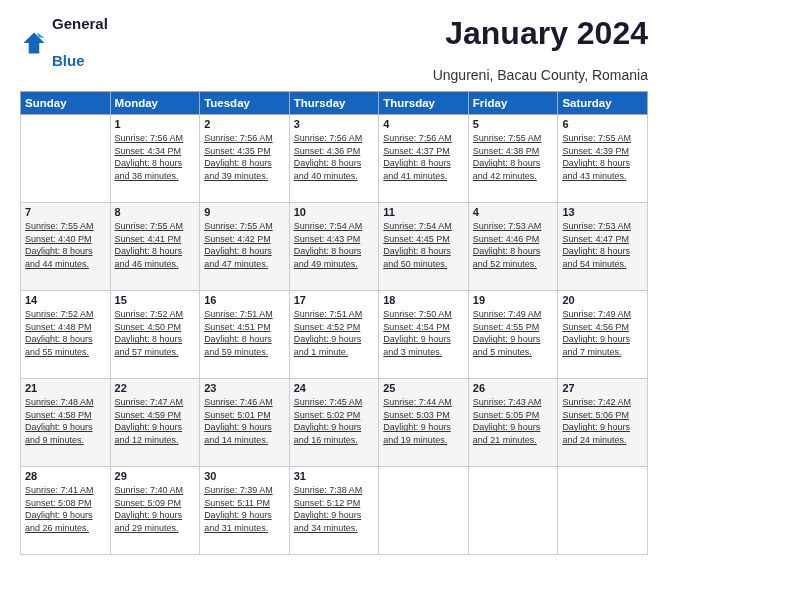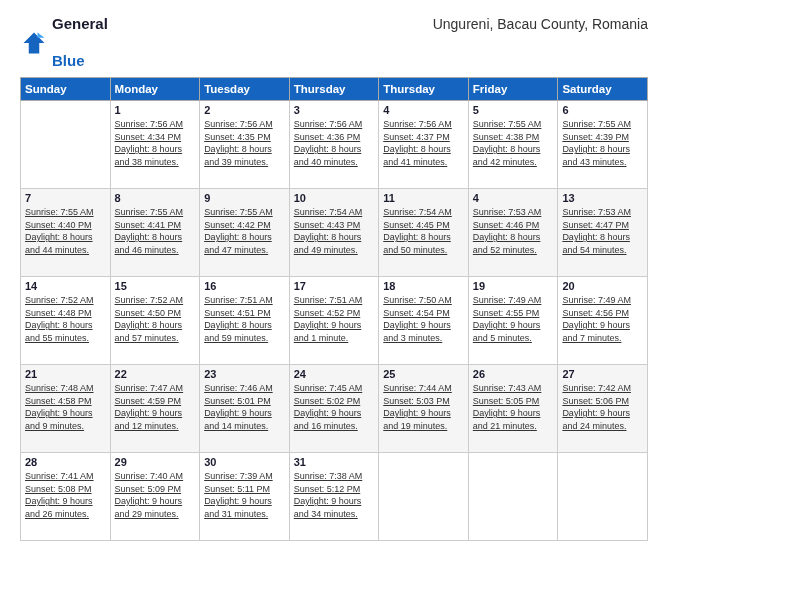--- a/index.html
+++ b/index.html
@@ -48,21 +48,21 @@
     }
     .cal-title {
       font-size: 32px;
       font-weight: bold;
       color: #1a1a2e;
       line-height: 1.1;
     }
     .cal-subtitle {
       font-size: 14px;
       color: #333;
-      margin-top: 0;
+      margin-top: 16px;
       text-align: center;
     }
     table {
       width: 100%;
       border-collapse: collapse;
       table-layout: fixed;
     }
     thead tr th {
       background-color: #1565c0;
       color: #fff;
@@ -109,20 +109,21 @@
       <svg class="logo-icon" viewBox="0 0 32 32">
         <polygon points="16,4 28,16 22,16 22,28 10,28 10,16 4,16" fill="#1565c0"></polygon>
         <polygon points="20,4 28,10 20,10" fill="#42a5f5"></polygon>
       </svg>
       <div>
         <div class="logo-text-general">General</div>
         <div class="logo-text-blue">Blue</div>
       </div>
     </div>
     <div class="title-block">
+      <div class="cal-title">January 2024</div>
       <div class="cal-subtitle">Ungureni, Bacau County, Romania</div>
     </div>
   </div>
 
   <table>
     <thead>
       <tr>
       <th>Sunday</th>
           <th>Monday</th>
           <th>Tuesday</th>

